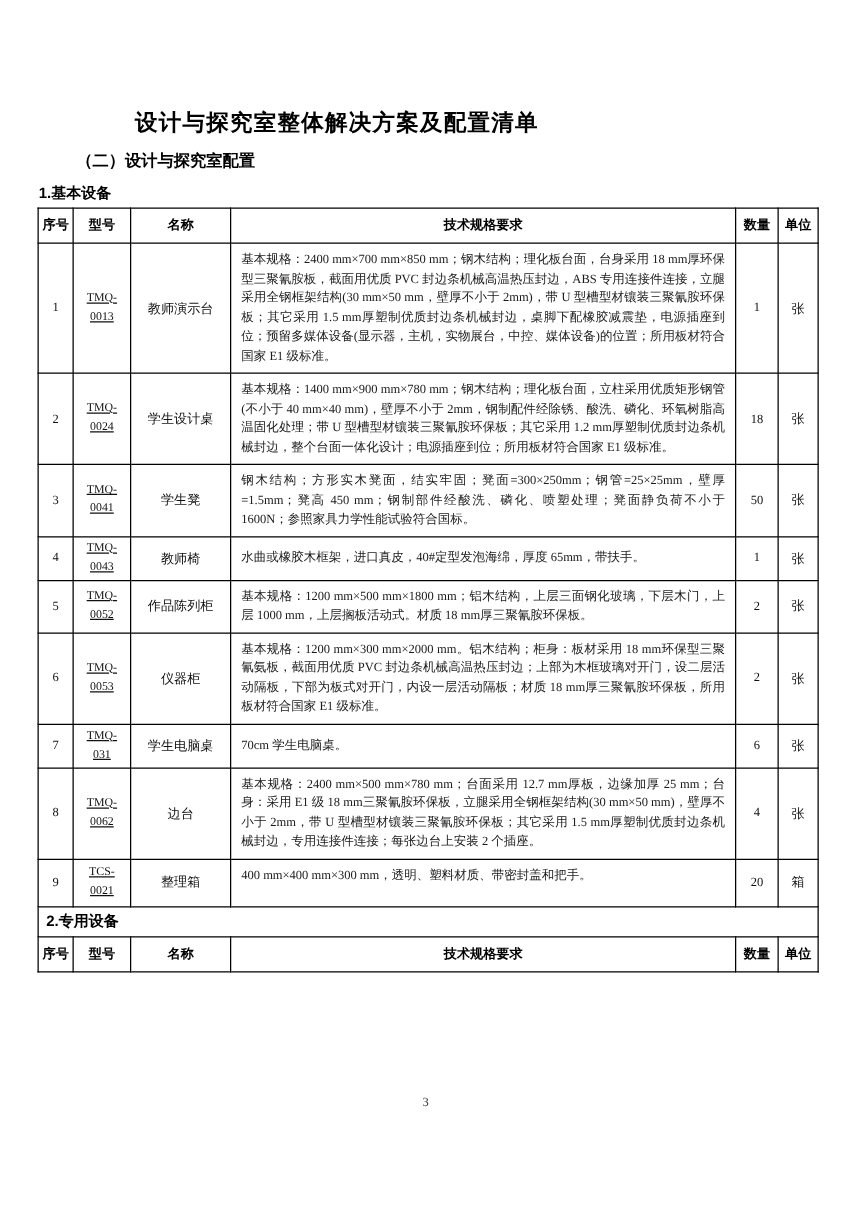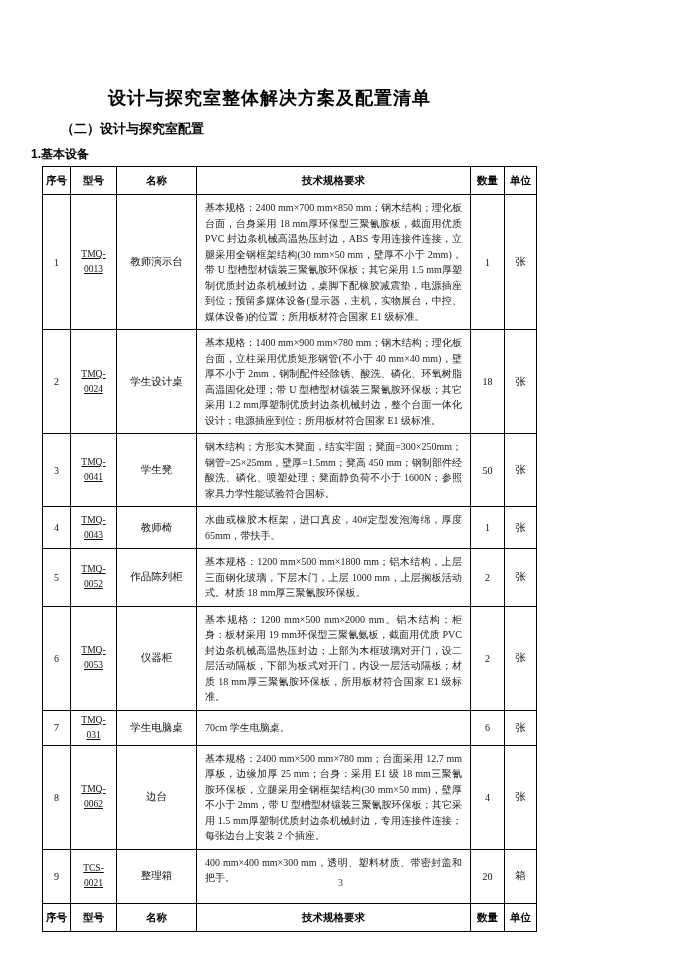--- a/index.html
+++ b/index.html
@@ -17,21 +17,21 @@
     position:absolute;top:120px;left:44px;
     font-family:"Liberation Sans","DejaVu Sans",sans-serif;
     font-weight:bold;font-size:13px;color:#000;margin-left:17px;
   }
   .sec-label{
     position:absolute;top:146px;left:31px;
     font-family:"Liberation Sans","DejaVu Sans",sans-serif;
     font-weight:bold;font-size:12px;color:#000;
   }
   table.equip{
-    position:absolute;top:166px;left:42px;width:495px;
+    position:absolute;top:166px;left:30px;width:625px;
     border-collapse:collapse;table-layout:fixed;
   }
   table.equip th,table.equip td{
     border:1px solid #000;vertical-align:middle;
     overflow-wrap:break-word;
   }
   .hdr{
     font-family:"Liberation Sans","DejaVu Sans",sans-serif;
     font-weight:bold;font-size:10.5px;text-align:center;
     padding:6px 2px;line-height:15px;word-break:break-all;color:#000;
@@ -118,21 +118,21 @@
     <td class="c-model">TMQ-0052</td>
     <td class="c-name">作品陈列柜</td>
     <td class="c-spec">基本规格：1200 mm×500 mm×1800 mm；铝木结构，上层三面钢化玻璃，下层木门，上层 1000 mm，上层搁板活动式。材质 18 mm厚三聚氰胺环保板。</td>
     <td class="c-qty">2</td>
     <td class="c-unit">张</td>
   </tr>
       <tr>
     <td class="c-index">6</td>
     <td class="c-model">TMQ-0053</td>
     <td class="c-name">仪器柜</td>
-    <td class="c-spec">基本规格：1200 mm×500 mm×2000 mm。铝木结构；柜身：板材采用 19 mm环保型三聚氰氨板，截面用优质 PVC 封边条机械高温热压封边；上部为木框玻璃对开门，设二层活动隔板，下部为板式对开门，内设一层活动隔板；材质 18 mm厚三聚氰胺环保板，所用板材符合国家 E1 级标准。</td>
+    <td class="c-spec">基本规格：1200 mm×300 mm×2000 mm。铝木结构；柜身：板材采用 18 mm环保型三聚氰氨板，截面用优质 PVC 封边条机械高温热压封边；上部为木框玻璃对开门，设二层活动隔板，下部为板式对开门，内设一层活动隔板；材质 18 mm厚三聚氰胺环保板，所用板材符合国家 E1 级标准。</td>
     <td class="c-qty">2</td>
     <td class="c-unit">张</td>
   </tr>
       <tr>
     <td class="c-index">7</td>
     <td class="c-model">TMQ-031</td>
     <td class="c-name">学生电脑桌</td>
     <td class="c-spec">70cm 学生电脑桌。</td>
     <td class="c-qty">6</td>
     <td class="c-unit">张</td>
@@ -148,20 +148,23 @@
       <tr>
     <td class="c-index">9</td>
     <td class="c-model">TCS-0021</td>
     <td class="c-name">整理箱</td>
     <td class="c-spec">400 mm×400 mm×300 mm，透明、塑料材质、带密封盖和把手。</td>
     <td class="c-qty">20</td>
     <td class="c-unit">箱</td>
   </tr>
     </tbody>
   <tbody>
+    <tr class="section-row">
+      <td colspan="6">2.专用设备</td>
+    </tr>
     <tr>
       <td class="hdr">序号</td>
       <td class="hdr">型号</td>
       <td class="hdr">名称</td>
       <td class="hdr">技术规格要求</td>
       <td class="hdr">数量</td>
       <td class="hdr">单位</td>
     </tr>
   </tbody>
 </table>

